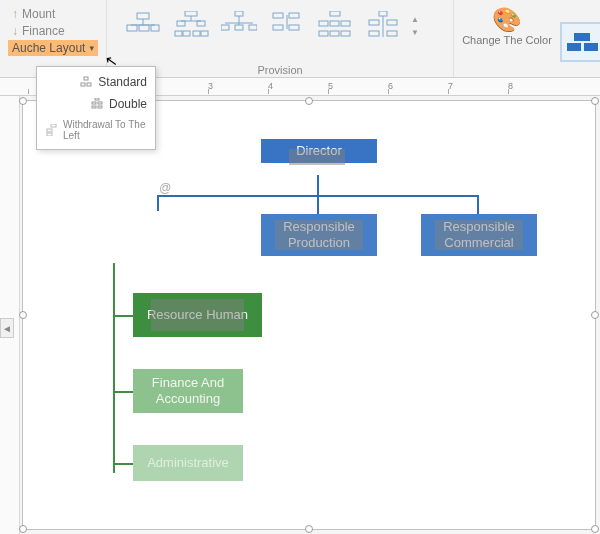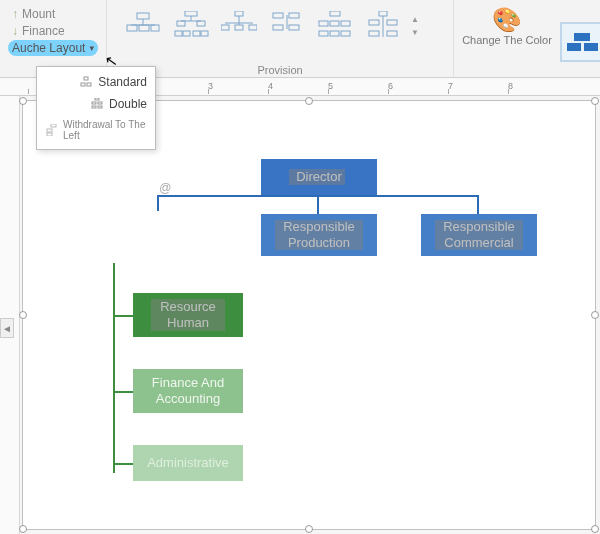--- a/index.html
+++ b/index.html
@@ -47,23 +47,22 @@
     .mount-btn {
       display: flex;
       align-items: center;
       gap: 4px;
       color: #888;
       padding: 1px 4px;
       cursor: pointer;
       font-size: 12px;
     }
     .mount-btn.active {
-      background: #7dd3fc;
+      background: #fdba74;
       color: #555;
-      border-radius: 8px;
     }
     .arrow-icon { font-size: 12px; color: #9eb58e; font-weight: bold; }
 
     .layouts-gallery {
       display: flex;
       gap: 8px;
       padding: 4px 8px 0 8px;
       width: 330px;
     }
     .layout-thumb {
@@ -224,23 +223,22 @@
       text-align: center;
       display: flex;
       align-items: center;
       justify-content: center;
       padding: 6px;
       font-size: 13px;
       line-height: 1.25;
     }
     .box-director {
       left: 238px; top: 38px;
-      width: 116px; height: 36px;
+      width: 116px; height: 24px;
       background: #3874c3;
-      margin-top: 20px;
     }
     .box-daf {
       left: 78px; top: 108px;
       width: 110px; height: 54px;
       background: #3874c3;
       outline: 1px solid #808080;
     }
     .box-daf .sel-handle {
       position: absolute; width: 6px; height: 6px;
       background: #fff; border: 1px solid #888;
@@ -254,21 +252,21 @@
       width: 116px; height: 42px;
       background: #457fc8;
     }
     .box-comm {
       left: 398px; top: 113px;
       width: 116px; height: 42px;
       background: #457fc8;
     }
     .box-hr {
       left: 110px; top: 192px;
-      width: 110px; height: 44px;
+      width: 129px; height: 44px;
       background: #3d8f3f;
     }
     .box-fa {
       left: 110px; top: 268px;
       width: 110px; height: 44px;
       background: #8dc18e;
       color: #eef6ee;
     }
     .box-adm {
       left: 110px; top: 344px;

